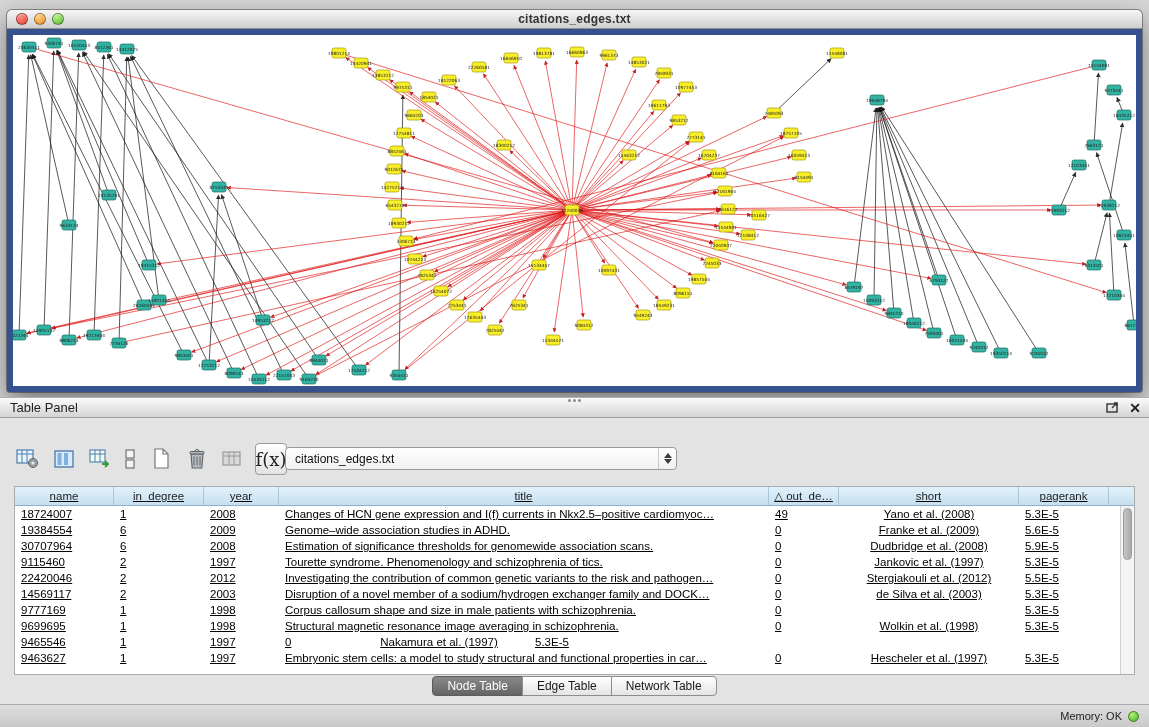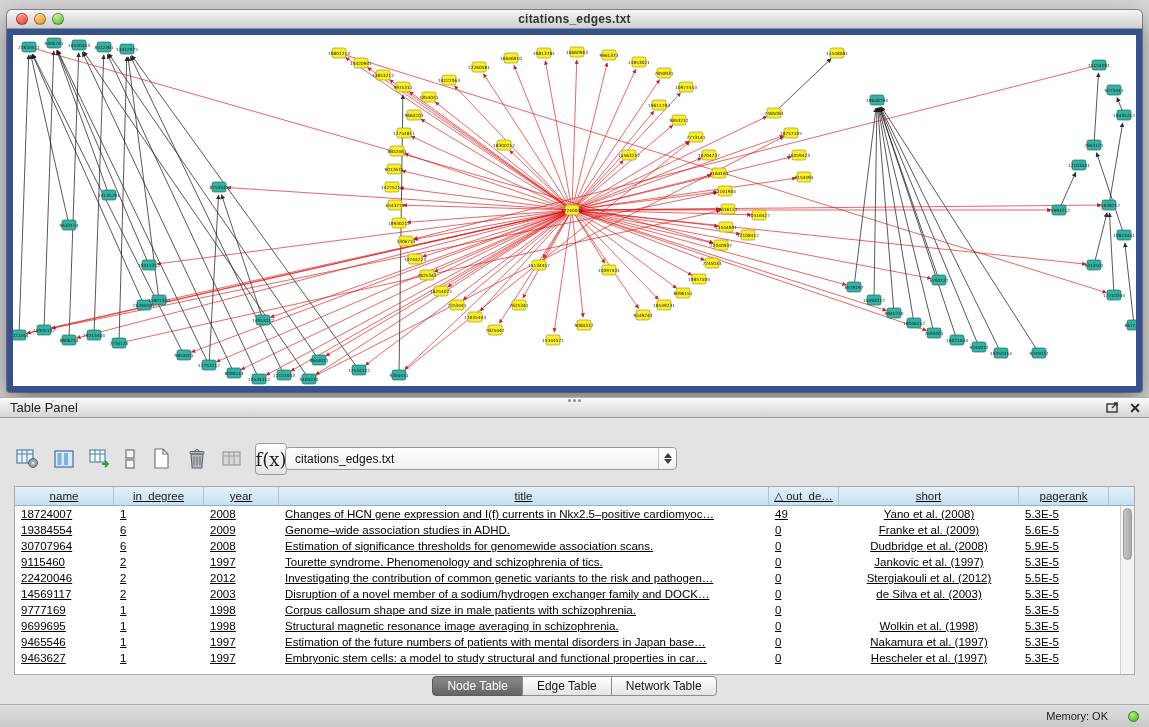--- a/index.html
+++ b/index.html
@@ -99,21 +99,21 @@
     border:1px solid #8d8d8d; background:linear-gradient(#ffffff,#e4e4e4); color:#1a1a1a;
     margin-left:-1px;
   }
   .tab:first-child { border-radius:4px 0 0 4px; margin-left:0; }
   .tab:last-child { border-radius:0 4px 4px 0; }
   .tab.active { background:linear-gradient(#8a8a8a,#646464); color:#fff; border-color:#5c5c5c; }
 
   .statusbar {
     position:absolute; left:0; bottom:0; width:1149px; height:23px;
     background:linear-gradient(#dedede,#c9c9c9); border-top:1px solid #ababab;
-    display:flex; align-items:center; justify-content:flex-end; gap:20px; padding-right:10px;
+    display:flex; align-items:center; justify-content:flex-end; gap:6px; padding-right:10px;
   }
   .mem-label { font-size:11px; color:#222; }
   .mem-dot { width:11px; height:11px; border-radius:50%; border:1px solid #3e7a22;
              background:radial-gradient(circle at 35% 30%, #b4f077, #3db31e); }
 </style>
 </head>
 <body>
 
 <div class="gwindow">
   <div class="titlebar">
@@ -850,21 +850,20 @@
           <div class="td" style="width: 75px;">1998</div>
           <div class="td" style="width: 490px;">Structural magnetic resonance image averaging in schizophrenia.</div>
           <div class="td" style="width: 70px;">0</div>
           <div class="td center" style="width: 180px;">Wolkin et al. (1998)</div>
           <div class="td" style="width: 90px;">5.3E-5</div>
         </div>
         <div class="tr">
           <div class="td" style="width: 99px;">9465546</div>
           <div class="td" style="width: 90px;">1</div>
           <div class="td" style="width: 75px;">1997</div>
-          <div class="td" style="width: 490px;">Estimation of the future numbers of patients with mental disorders in Japan base…</div>
           <div class="td" style="width: 70px;">0</div>
           <div class="td center" style="width: 180px;">Nakamura et al. (1997)</div>
           <div class="td" style="width: 90px;">5.3E-5</div>
         </div>
         <div class="tr">
           <div class="td" style="width: 99px;">9463627</div>
           <div class="td" style="width: 90px;">1</div>
           <div class="td" style="width: 75px;">1997</div>
           <div class="td" style="width: 490px;">Embryonic stem cells: a model to study structural and functional properties in car…</div>
           <div class="td" style="width: 70px;">0</div>

